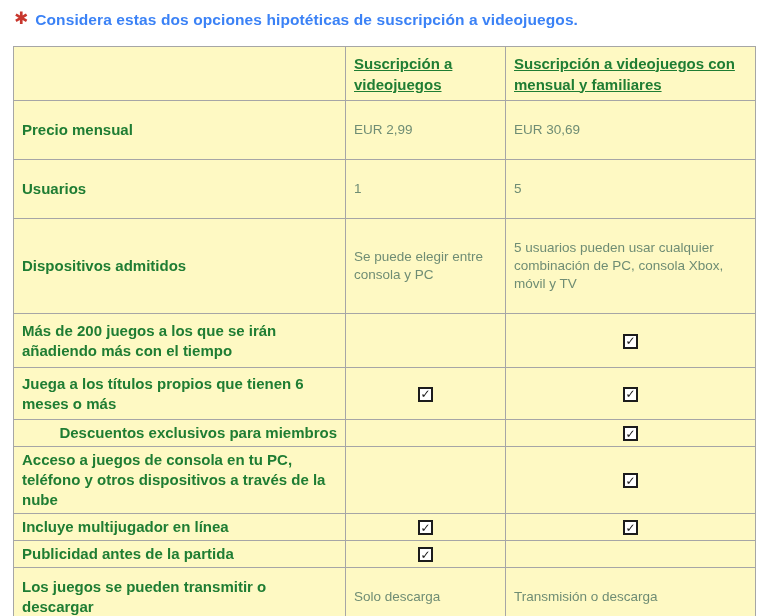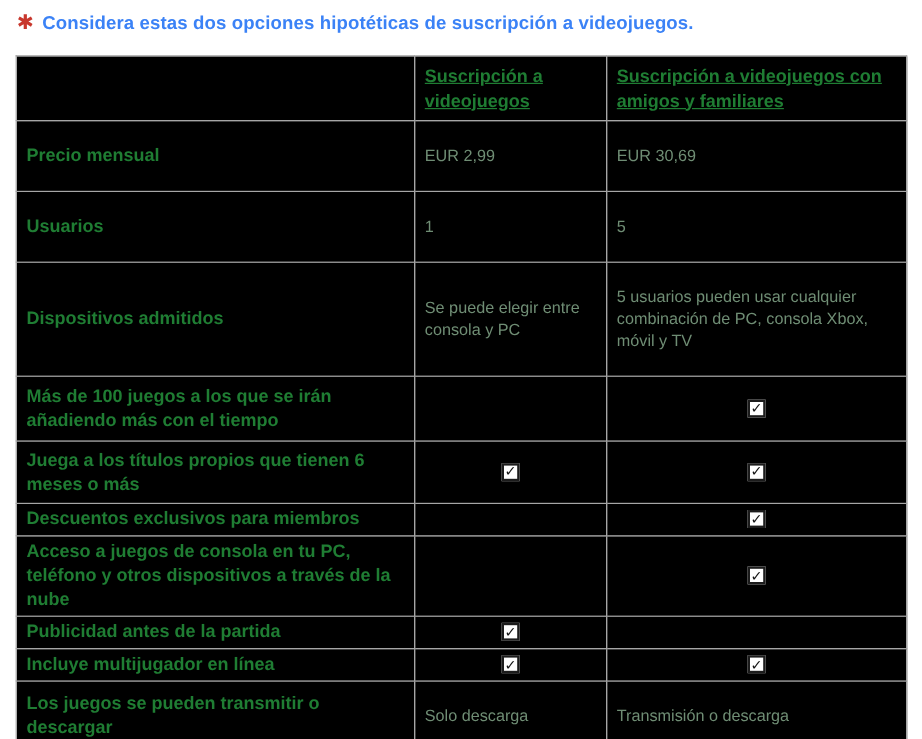--- a/index.html
+++ b/index.html
@@ -3,30 +3,30 @@
 <meta charset="utf-8">
 <style>
   html,body{margin:0;padding:0;background:#ffffff;}
   body{font-family:"Liberation Sans","DejaVu Sans",sans-serif;width:768px;height:616px;overflow:hidden;}
   .page{padding:9px 0 0 13px;}
   .question-title{display:flex;align-items:flex-start;gap:7px;margin:0 0 16px 1px;}
   .req{color:#c8372d;font-weight:700;font-size:17px;line-height:20px;}
   .title-text{color:#3b82f6;font-weight:700;font-size:15.5px;line-height:21px;letter-spacing:.1px;}
   table{border-collapse:collapse;table-layout:fixed;width:742px;}
   col.c1{width:332px;} col.c2{width:160px;} col.c3{width:250px;}
-  td{border:1px solid #a6a6a6;vertical-align:middle;box-sizing:border-box;background:#000000;}
+  td{border:1px solid #a6a6a6;vertical-align:middle;box-sizing:border-box;background:#fef9c3;}
   td.label{color:#1f7d33;font-weight:700;font-size:15px;line-height:20px;padding:3px 8px 3px 8px;}
   td.val{color:#6f8d74;font-size:13.5px;line-height:18px;padding:20px 8px;}
   td.chk{text-align:center;padding:0;}
   a.colhead{color:#1f7d33;font-weight:700;font-size:15px;line-height:21px;text-decoration:underline;cursor:pointer;}
   td.headcell{padding:4px 8px;vertical-align:middle;}
   .checkbox{display:inline-flex;width:11px;height:11px;border:2px solid #1c1c1c;align-items:center;justify-content:center;background:#fff;vertical-align:middle;}
   .checkbox::after{content:"\2713";font-size:12px;line-height:1;color:#141414;font-weight:700;}
   tr.h54{height:54px;} tr.h58{height:58px;} tr.h53{height:53px;} tr.h52{height:52px;}
-  tr.h77{height:65px;} tr.h26{height:26px;} tr.h25{height:25px;}
+  tr.h77{height:65px;} tr.h26{height:26px;text-align:right;} tr.h25{height:25px;}
 </style>
 </head>
 <body>
 
 <div class="page">
 
   <div class="question-title">
     <span class="req">✱</span>
     <span class="title-text">Considera estas dos opciones hipotéticas de suscripción a videojuegos.</span>
   </div>
@@ -38,21 +38,21 @@
         <col class="c3">
       </colgroup>
 
     <tbody>
         <tr class="h54">
       <td class="headcell"></td>
       <td class="headcell">
         <a class="colhead">Suscripción a videojuegos</a>
       </td>
       <td class="headcell">
-        <a class="colhead">Suscripción a videojuegos con amigos y familiares</a>
+        <a class="colhead">Suscripción a videojuegos con mensual y familiares</a>
       </td>
     </tr>
 
     <tr class="h25">
       <td class="label">Precio mensual</td>
       <td class="val">EUR 2,99</td>
       <td class="val">EUR 30,69</td>
     </tr>
 
     <tr class="h25">
@@ -61,21 +61,21 @@
       <td class="val">5</td>
     </tr>
 
     <tr class="h58">
       <td class="label">Dispositivos admitidos</td>
       <td class="val">Se puede elegir entre consola y PC</td>
       <td class="val">5 usuarios pueden usar cualquier combinación de PC, consola Xbox, móvil y TV</td>
     </tr>
 
     <tr class="h54">
-      <td class="label">Más de 100 juegos a los que se irán añadiendo más con el tiempo</td>
+      <td class="label">Más de 200 juegos a los que se irán añadiendo más con el tiempo</td>
       <td class="chk"></td>
       <td class="chk"><span class="checkbox"></span></td>
     </tr>
 
 
     <tr class="h52">
       <td class="label">Juega a los títulos propios que tienen 6 meses o más</td>
       <td class="chk"><span class="checkbox"></span></td>
       <td class="chk"><span class="checkbox"></span></td>
     </tr>
@@ -87,29 +87,29 @@
     </tr>
 
 
     <tr class="h77">
       <td class="label">Acceso a juegos de consola en tu PC, teléfono y otros dispositivos a través de la nube</td>
       <td class="chk"></td>
       <td class="chk"><span class="checkbox"></span></td>
     </tr>
 
     <tr class="h25">
+      <td class="label">Incluye multijugador en línea</td>
+      <td class="chk"><span class="checkbox"></span></td>
+      <td class="chk"><span class="checkbox"></span></td>
+    </tr>
+
+    <tr class="h25">
       <td class="label">Publicidad antes de la partida</td>
       <td class="chk"><span class="checkbox"></span></td>
       <td class="chk"></td>
-    </tr>
-
-    <tr class="h25">
-      <td class="label">Incluye multijugador en línea</td>
-      <td class="chk"><span class="checkbox"></span></td>
-      <td class="chk"><span class="checkbox"></span></td>
     </tr>
 
     <tr class="h53">
       <td class="label">Los juegos se pueden transmitir o descargar</td>
       <td class="val">Solo descarga</td>
       <td class="val">Transmisión o descarga</td>
     </tr>
 
   </tbody>
     </table>

